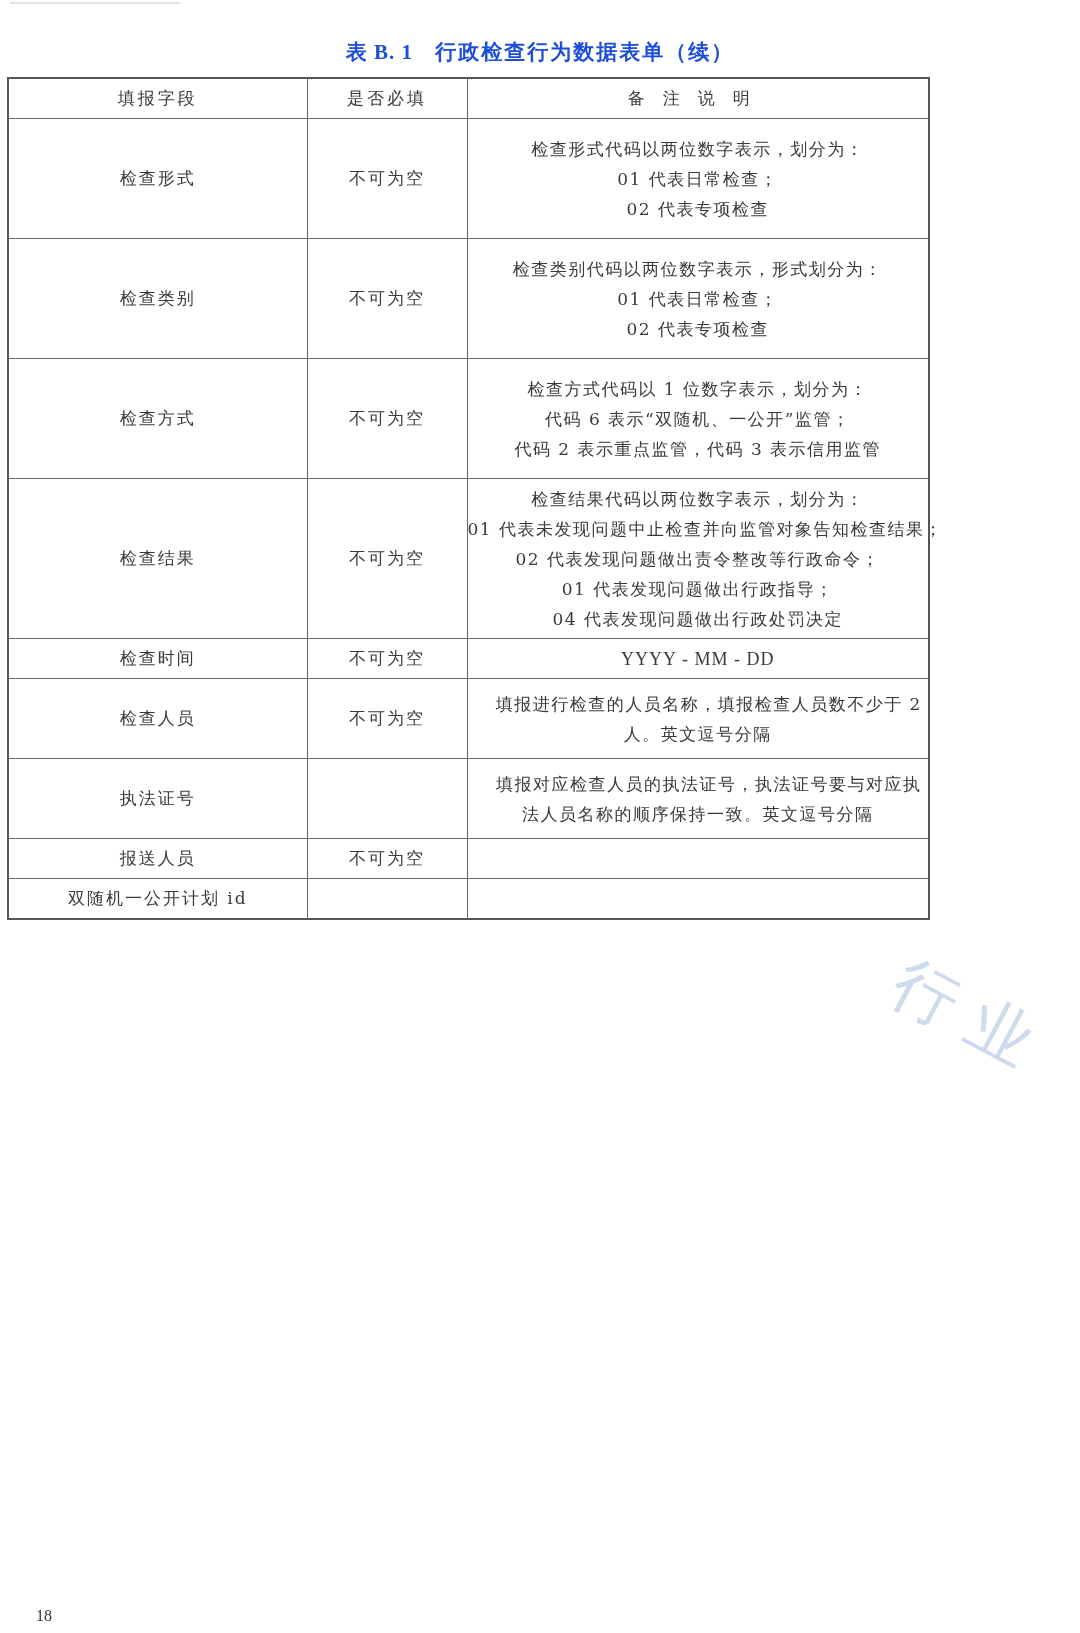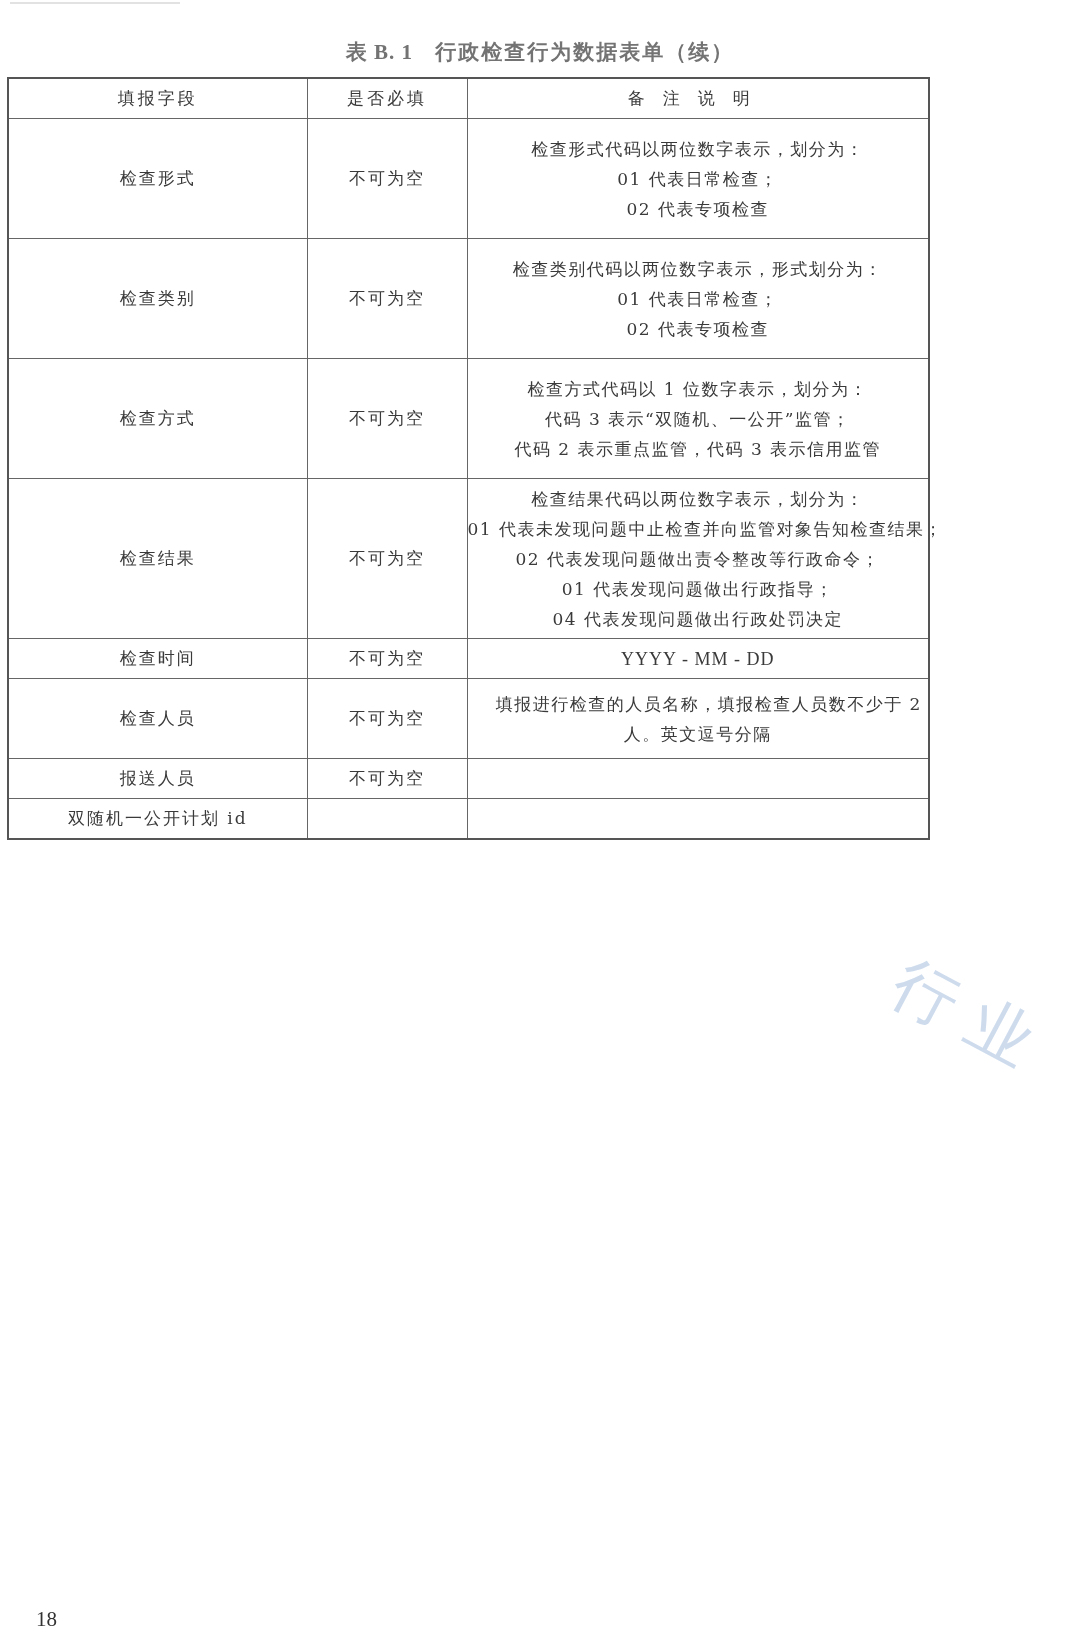--- a/index.html
+++ b/index.html
@@ -26,21 +26,21 @@
     }
     .caption {
       position: absolute;
       left: 0;
       top: 38px;
       width: 1080px;
       text-align: center;
       font-family: "DejaVu Sans", "Liberation Sans", sans-serif;
       font-weight: bold;
       font-size: 21px;
-      color: #737373;
+      color: #1d4ed8;
       letter-spacing: 2px;
     }
     .caption .tbl-no {
       font-family: "Liberation Serif", "DejaVu Serif", serif;
       font-weight: bold;
       margin-right: 22px;
       letter-spacing: 1px;
     }
     table.data-table {
       position: absolute;
@@ -96,21 +96,21 @@
       transform: rotate(28deg);
       transform-origin: left top;
       letter-spacing: 20px;
       white-space: nowrap;
     }
     .page-number {
       position: absolute;
       left: 36px;
       top: 1607px;
       font-family: "Liberation Serif", "DejaVu Serif", serif;
-      font-size: 21px;
+      font-size: 16px;
       color: #333333;
     }
   </style>
 </head>
 <body>
 
 <div class="header-fragment"></div>
 
 <div class="caption">
   <span class="tbl-no">表 B. 1</span><span>行政检查行为数据表单（续）</span>
@@ -149,21 +149,21 @@
         <span class="note-line">01 代表日常检查；</span>
         <span class="note-line">02 代表专项检查</span>
       </td>
     </tr>
 
     <tr class="h120">
       <td class="c">检查方式</td>
       <td class="c">不可为空</td>
       <td class="note">
         <span class="note-line">检查方式代码以 1 位数字表示，划分为：</span>
-        <span class="note-line">代码 3 表示“双随机、一公开”监管；</span>
+        <span class="note-line">代码 6 表示“双随机、一公开”监管；</span>
         <span class="note-line">代码 2 表示重点监管，代码 3 表示信用监管</span>
       </td>
     </tr>
 
     <tr class="h160">
       <td class="c">检查结果</td>
       <td class="c">不可为空</td>
       <td class="note">
         <span class="note-line">检查结果代码以两位数字表示，划分为：</span>
         <span class="note-line">01 代表未发现问题中止检查并向监管对象告知检查结果；</span>
@@ -180,20 +180,25 @@
         <span class="note-line date-fmt">YYYY - MM - DD</span>
       </td>
     </tr>
 
     <tr class="h80">
       <td class="c">检查人员</td>
       <td class="c">不可为空</td>
       <td class="note indent">填报进行检查的人员名称，填报检查人员数不少于 2 人。英文逗号分隔</td>
     </tr>
 
+    <tr class="h80">
+      <td class="c">执法证号</td>
+      <td class="c"></td>
+      <td class="note indent">填报对应检查人员的执法证号，执法证号要与对应执法人员名称的顺序保持一致。英文逗号分隔</td>
+    </tr>
 
 
     <tr class="h40">
       <td class="c">报送人员</td>
       <td class="c">不可为空</td>
       <td class="note"></td>
     </tr>
 
     <tr class="h40">
       <td class="c">双随机一公开计划 id</td>

